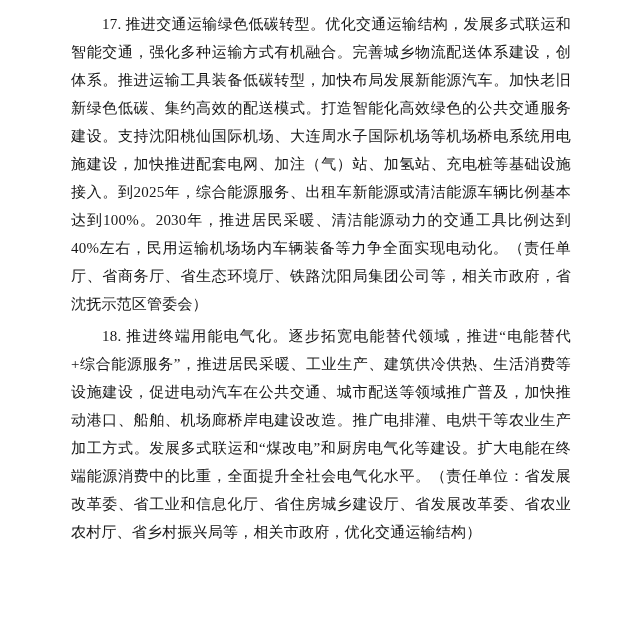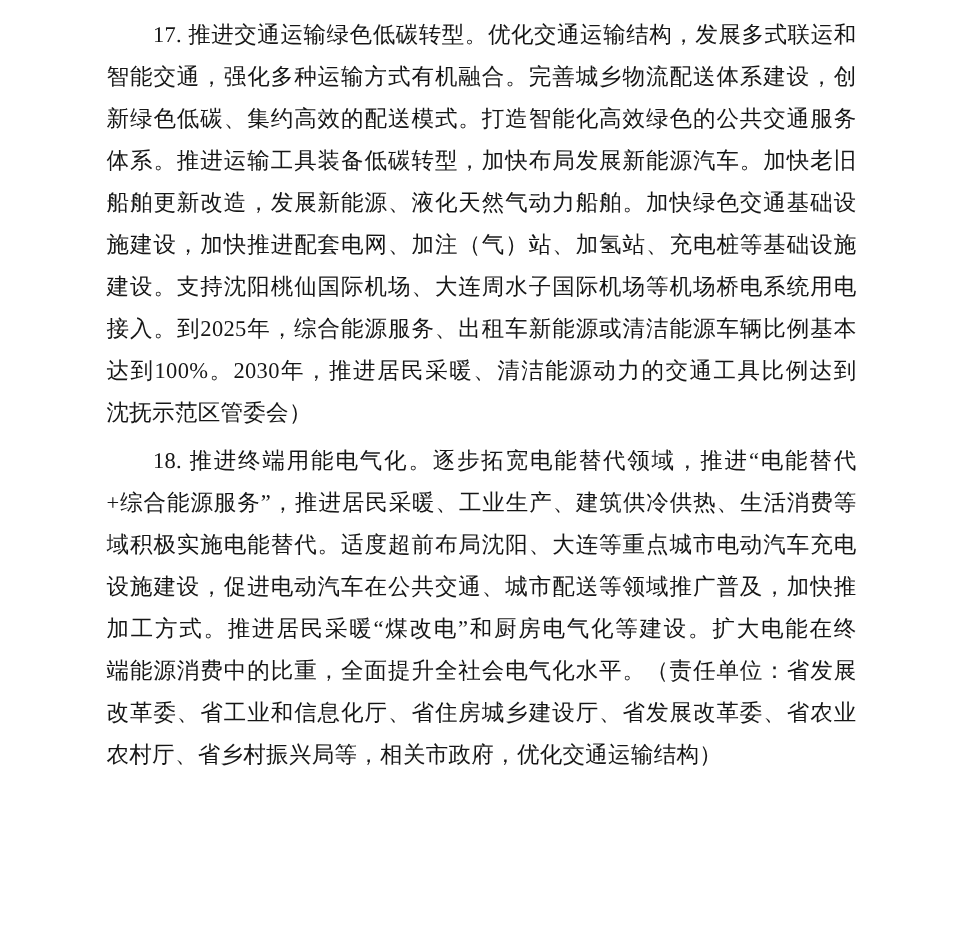--- a/index.html
+++ b/index.html
@@ -45,34 +45,35 @@
   }
 </style>
 </head>
 <body>
 
 <div class="page">
 
   <div class="para">
     <div class="line first">17. 推进交通运输绿色低碳转型。优化交通运输结构，发展多式联运和</div>
     <div class="line">智能交通，强化多种运输方式有机融合。完善城乡物流配送体系建设，创</div>
+    <div class="line">体系。推进运输工具装备低碳转型，加快布局发展新能源汽车。加快老旧</div>
     <div class="line">新绿色低碳、集约高效的配送模式。打造智能化高效绿色的公共交通服务</div>
-    <div class="line">体系。推进运输工具装备低碳转型，加快布局发展新能源汽车。加快老旧</div>
-    <div class="line">船舶更新改造，发展新能源、液化天然气动力船舶。加快绿色交通基础设</div>
+    <div class="line">建设。支持沈阳桃仙国际机场、大连周水子国际机场等机场桥电系统用电</div>
     <div class="line">施建设，加快推进配套电网、加注（气）站、加氢站、充电桩等基础设施</div>
-    <div class="line">建设。支持沈阳桃仙国际机场、大连周水子国际机场等机场桥电系统用电</div>
     <div class="line">接入。到2025年，综合能源服务、出租车新能源或清洁能源车辆比例基本</div>
     <div class="line">达到100%。2030年，推进居民采暖、清洁能源动力的交通工具比例达到</div>
+    <div class="line">40%左右，民用运输机场场内车辆装备等力争全面实现电动化。（责任单</div>
+    <div class="line">厅、省商务厅、省生态环境厅、铁路沈阳局集团公司等，相关市政府，省</div>
     <div class="line last">沈抚示范区管委会）</div>
   </div>
 
   <div class="para">
     <div class="line first">18. 推进终端用能电气化。逐步拓宽电能替代领域，推进“电能替代</div>
     <div class="line">+综合能源服务”，推进居民采暖、工业生产、建筑供冷供热、生活消费等领</div>
-    <div class="line">域积极实施电能替代。适度超前布局沈阳、大连等重点城市电动汽车充电</div>
     <div class="line">设施建设，促进电动汽车在公共交通、城市配送等领域推广普及，加快推</div>
-    <div class="line">加工方式。推进居民采暖“煤改电”和厨房电气化等建设。扩大电能在终</div>
+    <div class="line">动港口、船舶、机场廊桥岸电建设改造。推广电排灌、电烘干等农业生产</div>
+    <div class="line">加工方式。发展多式联运和“煤改电”和厨房电气化等建设。扩大电能在终</div>
     <div class="line">端能源消费中的比重，全面提升全社会电气化水平。（责任单位：省发展</div>
     <div class="line">改革委、省工业和信息化厅、省住房城乡建设厅、省发展改革委、省农业</div>
     <div class="line last">农村厅、省乡村振兴局等，相关市政府，优化交通运输结构）</div>
   </div>
 
 </div>
 
 </body></html>

